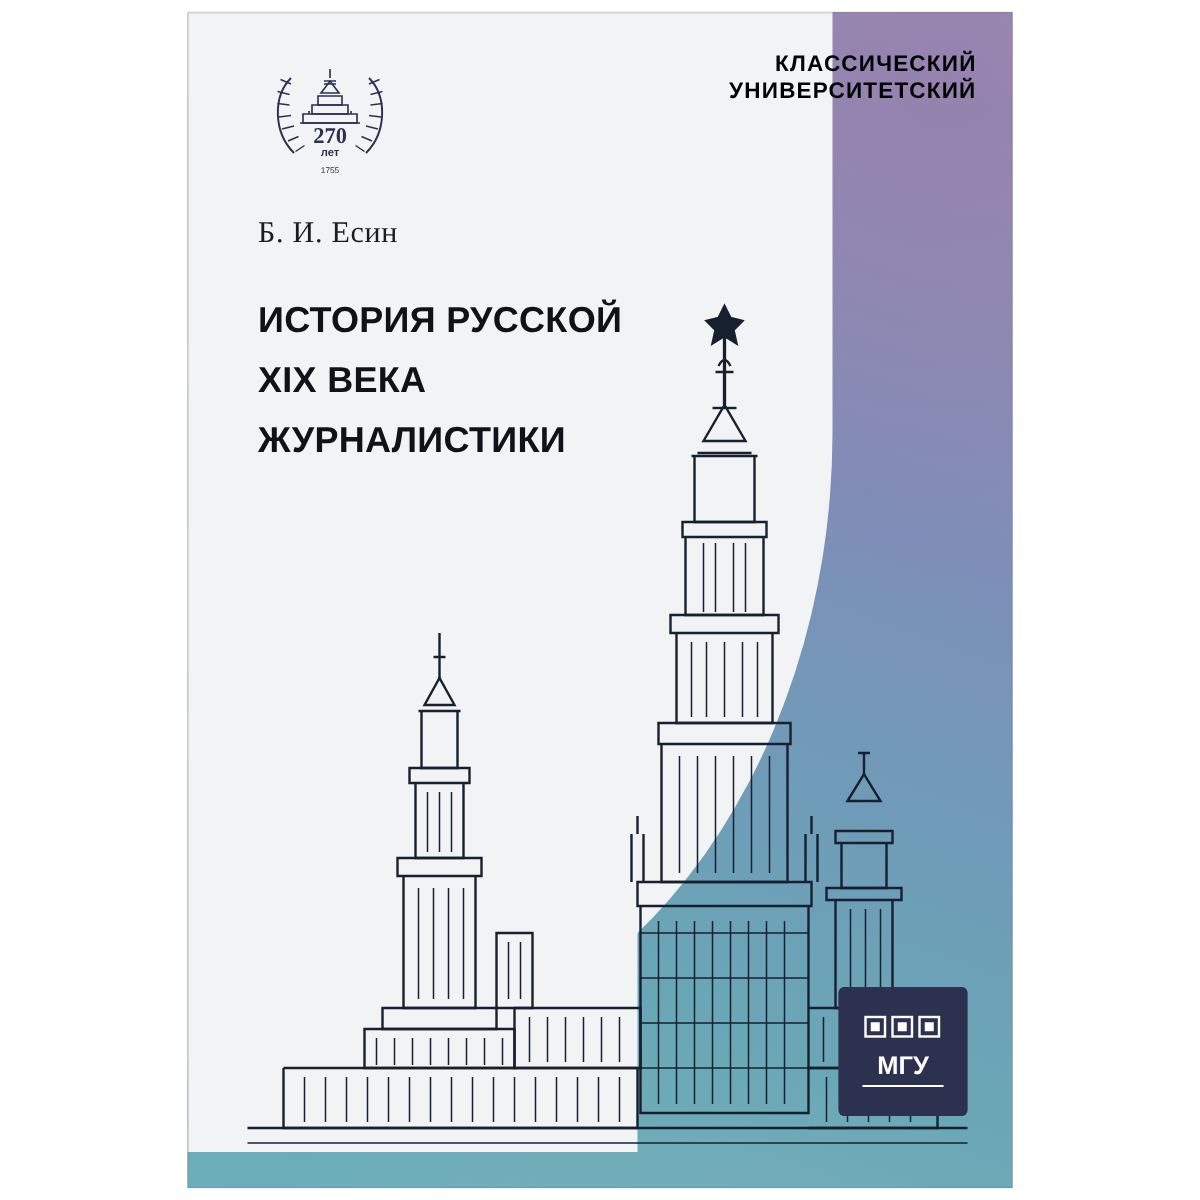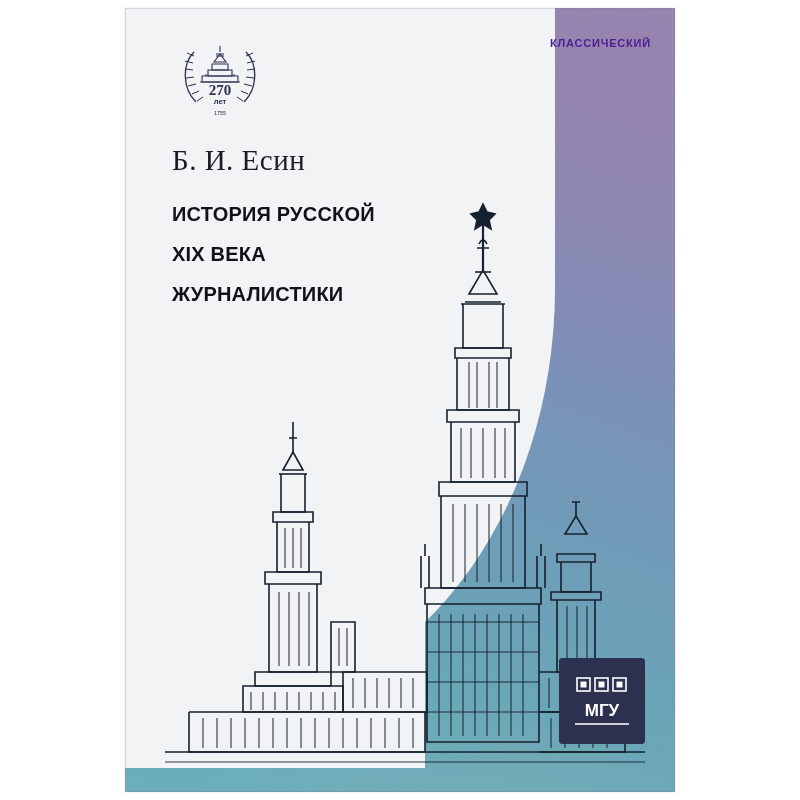--- a/index.html
+++ b/index.html
@@ -73,53 +73,53 @@
     border: 1px solid rgba(120,120,140,0.25);
     pointer-events: none;
   }
 
   
   .series {
     position: absolute;
     right: 24px;
     top: 26px;
     text-align: right;
-    color: #4c1d95;
-    font-size: 11px;
+    color: #000000;
+    font-size: 15px;
     font-weight: bold;
     letter-spacing: 0.8px;
     line-height: 18px;
     text-transform: uppercase;
   }
 
   
   .emblem {
     position: absolute;
     left: 47px;
     top: 22px;
     width: 96px;
     height: 90px;
   }
 
   
   .author {
     position: absolute;
     left: 47px;
     top: 136px;
-    font-size: 29px;
+    font-size: 20px;
     color: #1b1b22;
     letter-spacing: 0.5px;
     font-family: "Liberation Serif", serif;
   }
   .title {
     position: absolute;
     left: 47px;
     top: 186px;
     width: 340px;
-    font-size: 20px;
+    font-size: 24px;
     font-weight: bold;
     line-height: 40px;
     color: #111118;
     letter-spacing: 0.2px;
   }
   .title .line { display: block; }
 
   
   .pub-logo {
     position: absolute;
@@ -227,20 +227,21 @@
         <path d="M440 382 L451 364 L462 382 Z"></path>
         <path d="M451 364 L451 350 M447 350 L455 350"></path>
 
         <path d="M40 600 L520 600" stroke-width="1.6"></path>
         <path d="M40 610 L520 610" stroke-width="0.9"></path>
       </g>
     </svg>
 
     <div class="series">
       <div>КЛАССИЧЕСКИЙ</div>
+      <div>УНИВЕРСИТЕТСКИЙ</div>
     </div>
 
     <svg class="emblem" viewBox="0 0 96 90">
       <g fill="none" stroke="#2d3150" stroke-width="1.3">
 
         <path d="M48 8 C26 8 12 26 12 46 C12 64 28 80 48 82 C68 80 84 64 84 46 C84 26 70 8 48 8 Z" stroke-opacity="0.0"></path>
         <path d="M22 22 C10 34 10 58 24 72"></path>
         <path d="M74 22 C86 34 86 58 72 72"></path>
         <g stroke-width="1">
           <path d="M22 26 l-7 -3 M21 33 l-8 -2 M21 40 l-8 -1 M22 47 l-8 1 M24 54 l-8 2 M27 61 l-7 3 M31 67 l-6 4"></path>

